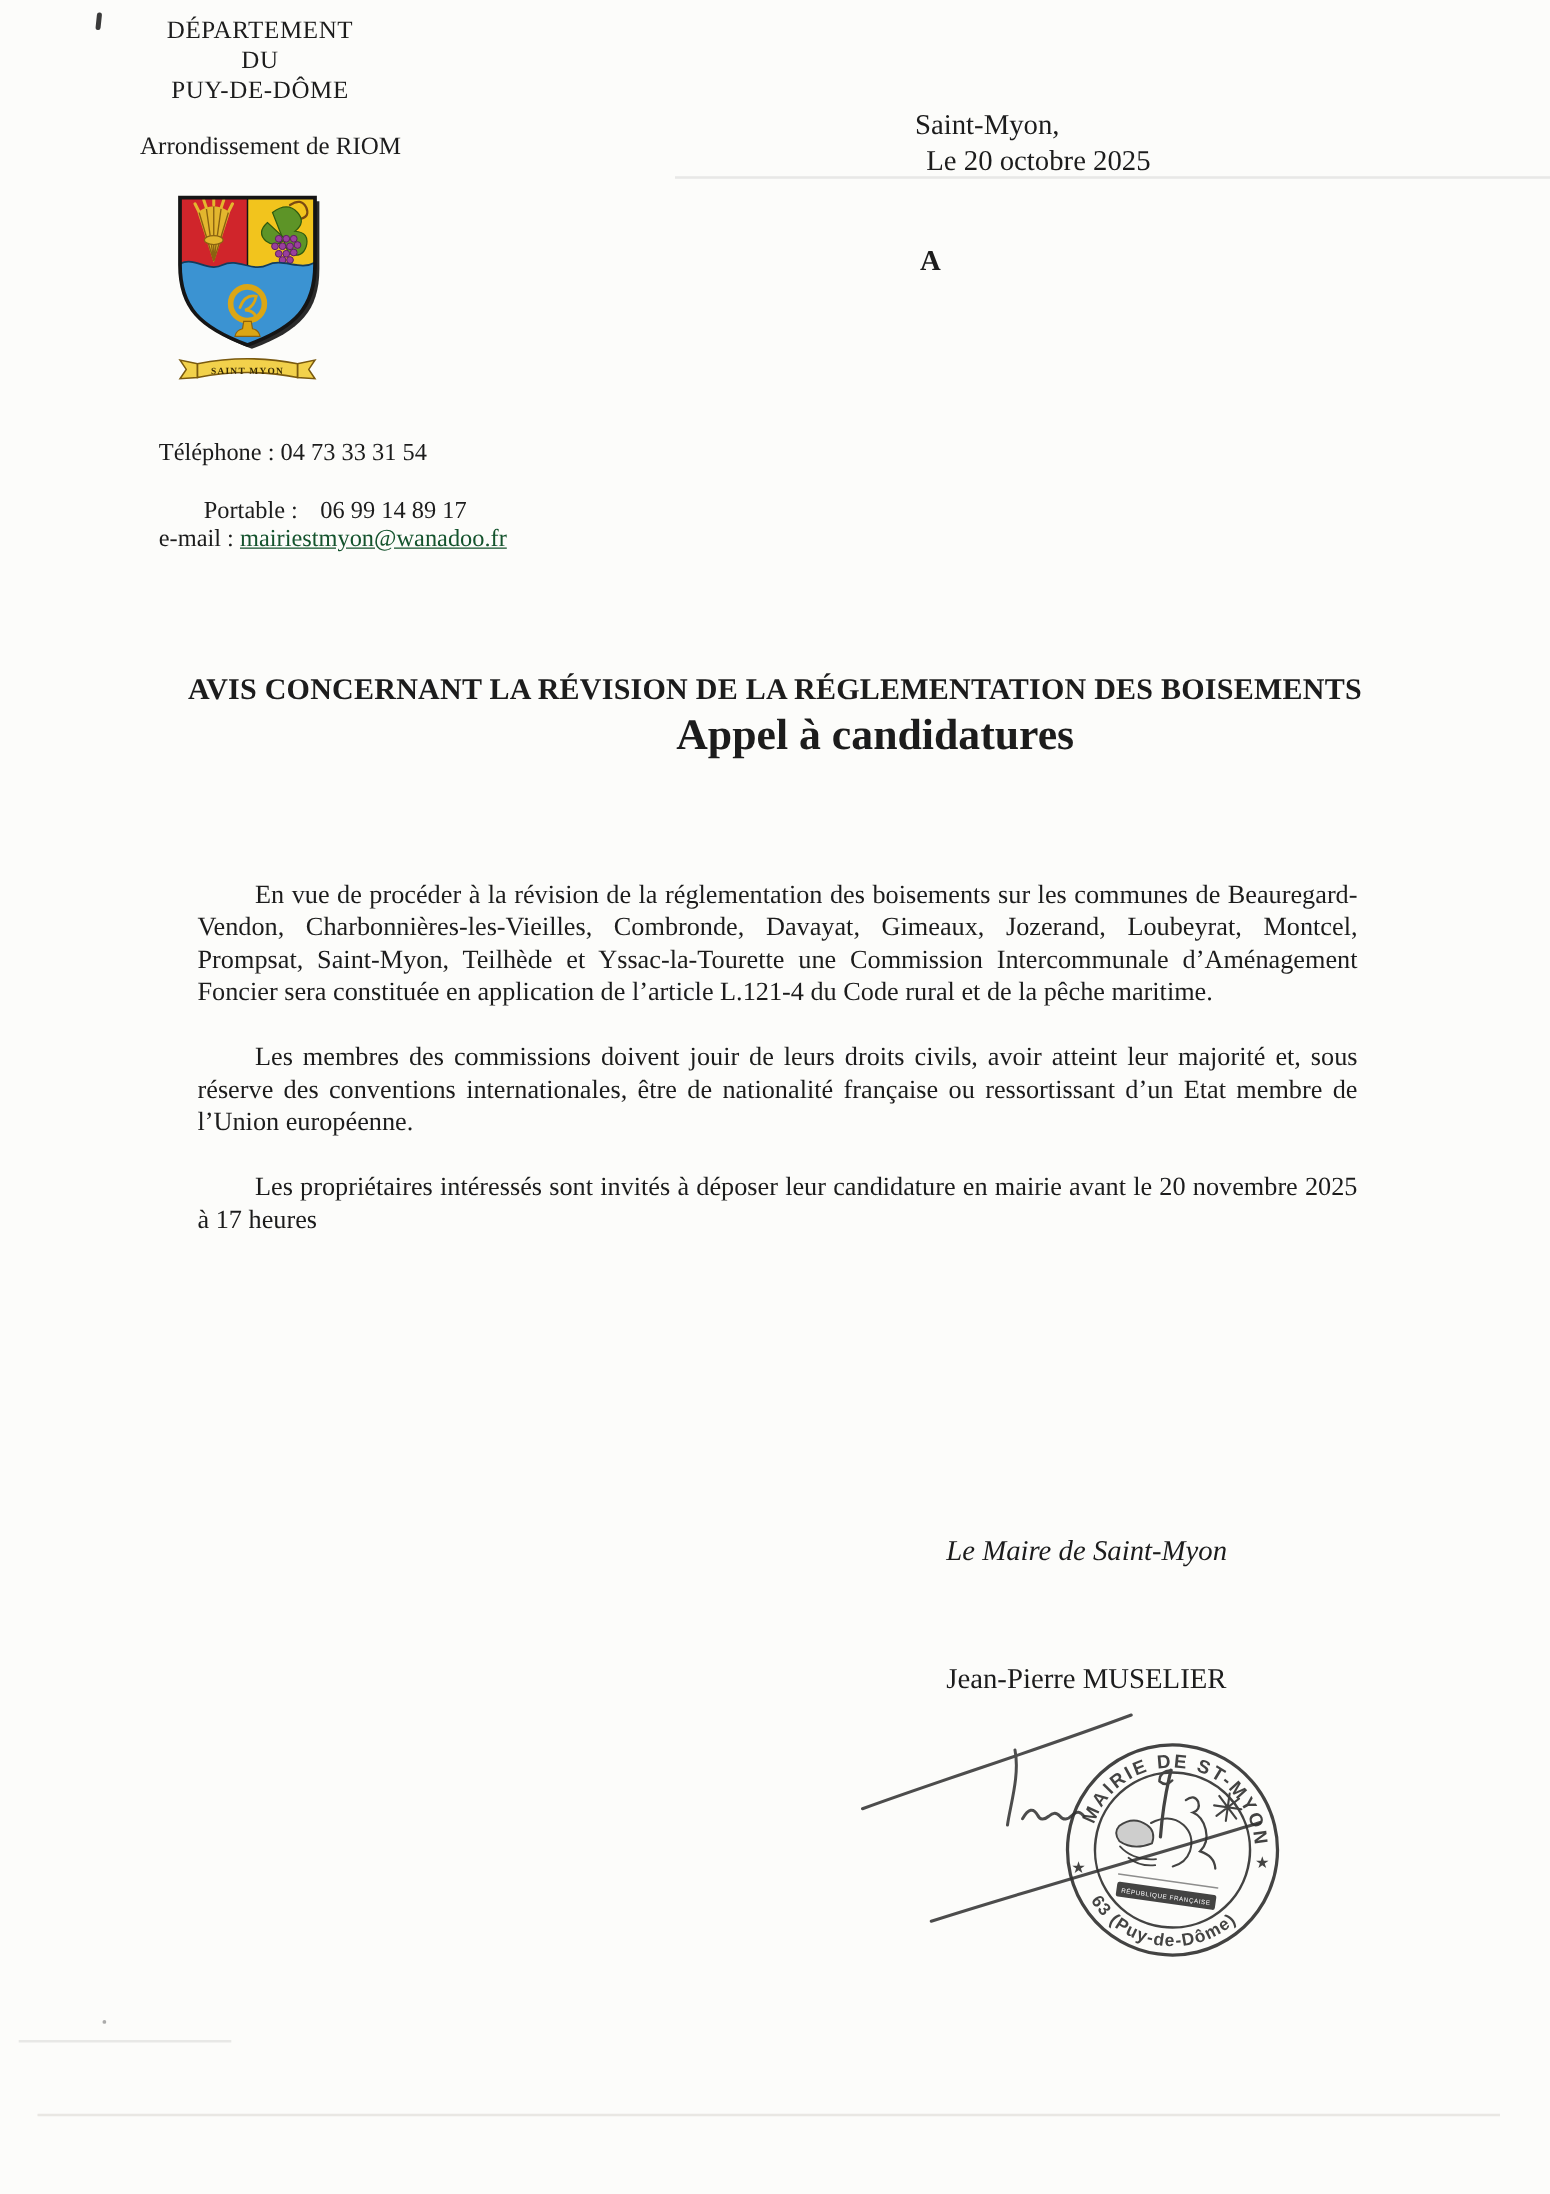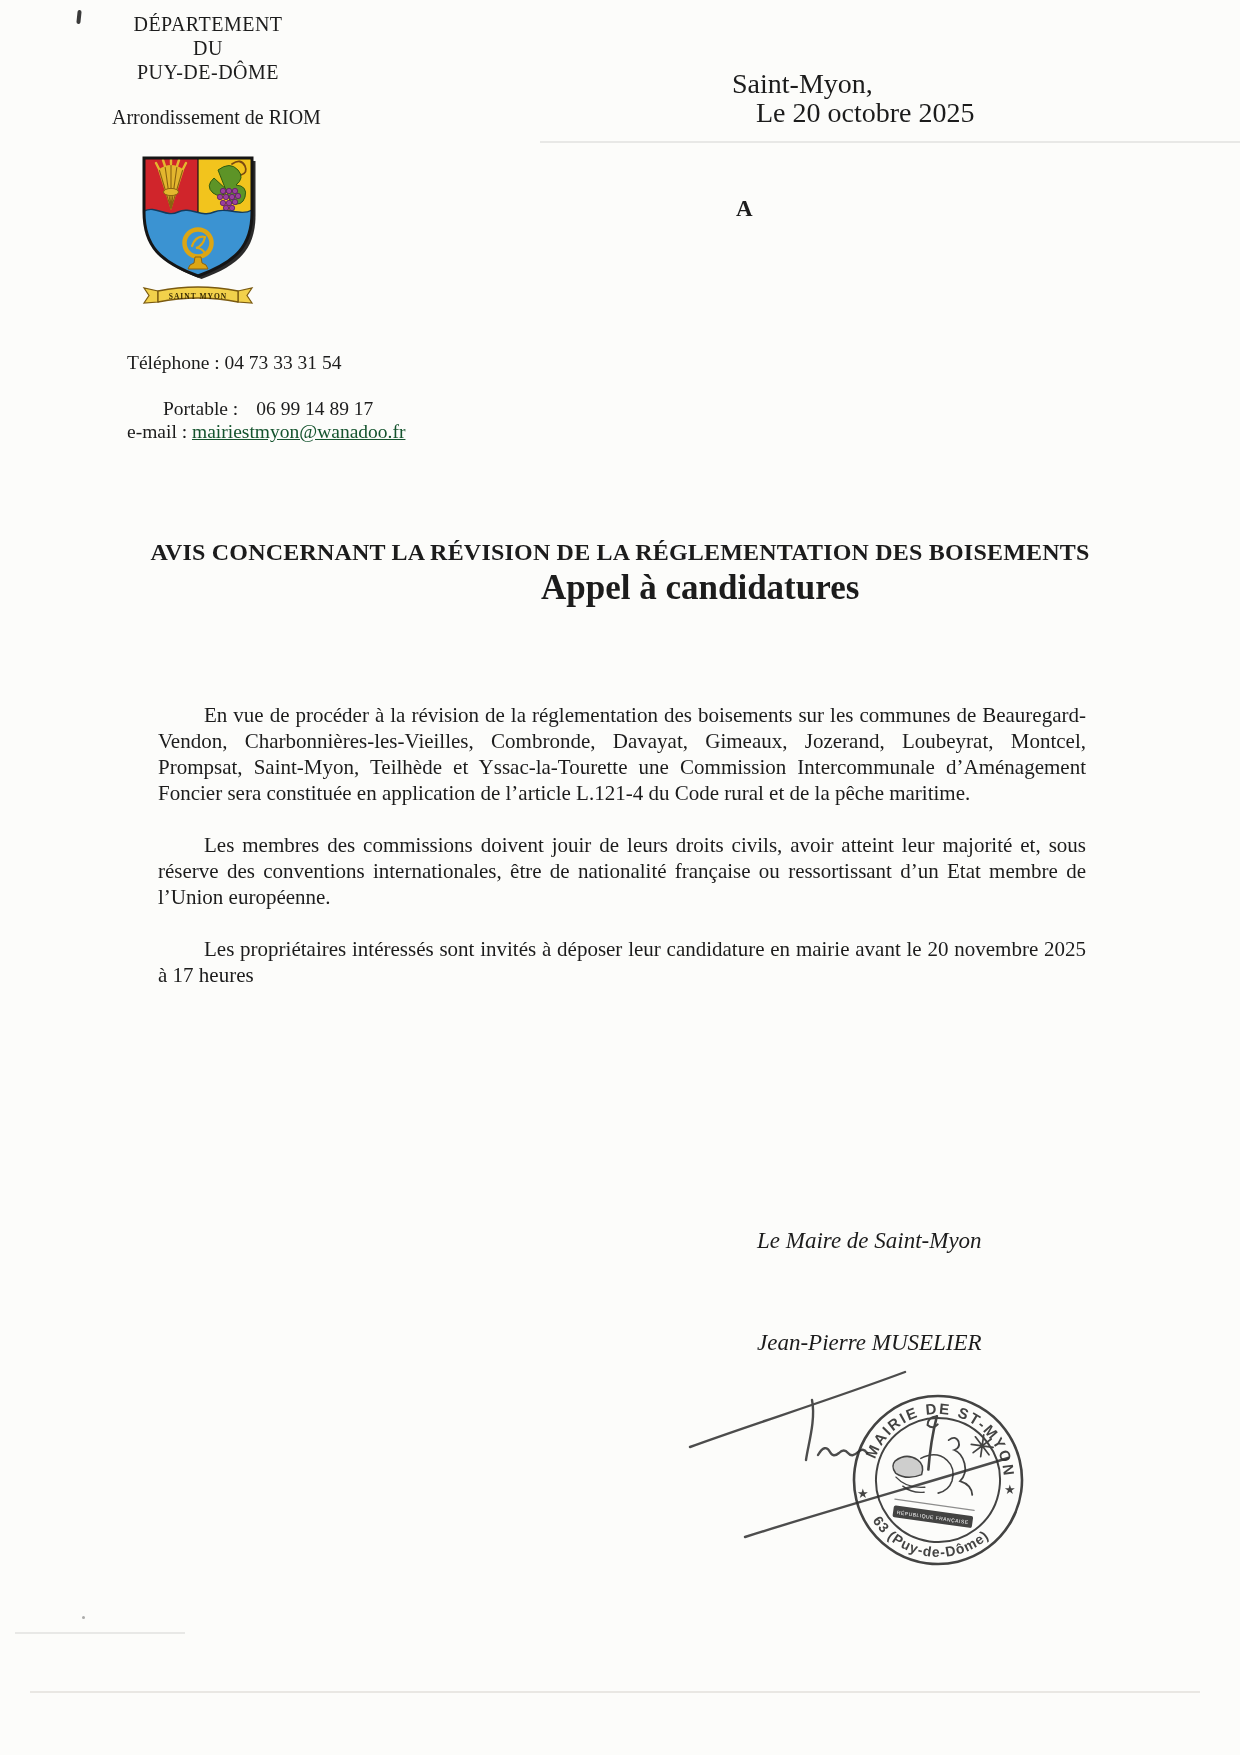--- a/index.html
+++ b/index.html
@@ -10,32 +10,32 @@
   .dept{left:106px;top:12px;width:204px;text-align:center;font-size:20px;line-height:24px;letter-spacing:.5px;}
   .arrond{left:112px;top:106px;font-size:20px;}
   .arms{left:136px;top:150px;}
   .contact{font-size:19.5px;}
   .tel{left:127px;top:352px;}
   .port{left:131px;top:397px;line-height:24px;margin-left:32px;}
   .port .val{margin-left:18px;}
   .email-line{left:127px;top:421px;}
   .email-line a{color:#14532d;text-decoration:underline;}
   
-  .dateline{left:732px;top:69px;font-size:28px;line-height:29px;}
-  .dateline .l2{margin-left:24px;}
+  .dateline{left:732px;top:85px;font-size:23px;line-height:29px;}
+  .dateline .l2{margin-left:9px;}
   .addr{left:736px;top:196px;font-size:23px;font-weight:700;}
   
   .ntitle{left:150px;top:539px;width:940px;text-align:center;font-size:24px;font-weight:700;letter-spacing:.2px;}
   .nsub{left:541px;top:568px;font-size:35px;font-weight:700;}
   
   .bodytext{left:158px;top:702px;width:928px;font-size:21px;line-height:26px;text-align:justify;}
   .bodytext p{margin:0 0 26px 0;text-indent:46px;}
   
   .sigrole{left:757px;top:1228px;font-size:23px;font-style:italic;}
-  .signame{left:757px;top:1330px;font-size:23px;font-style:italic;}
+  .signame{left:757px;top:1330px;font-size:23px;}
   .sigstamp{left:660px;top:1355px;}
   
   .art{pointer-events:none;}
   .mark-tl{left:77px;top:10px;width:4px;height:14px;background:#3a3a3a;border-radius:2px;transform:rotate(6deg);}
   .streak1{left:540px;top:141px;width:700px;height:2px;background:rgba(170,170,170,.25);}
   .streak2{left:15px;top:1632px;width:170px;height:2px;background:rgba(180,180,180,.28);}
   .streak3{left:30px;top:1691px;width:1170px;height:2px;background:rgba(190,182,176,.3);}
   .speck{left:82px;top:1616px;width:3px;height:3px;background:rgba(90,90,90,.5);border-radius:50%;}
 </style>
 </head>

